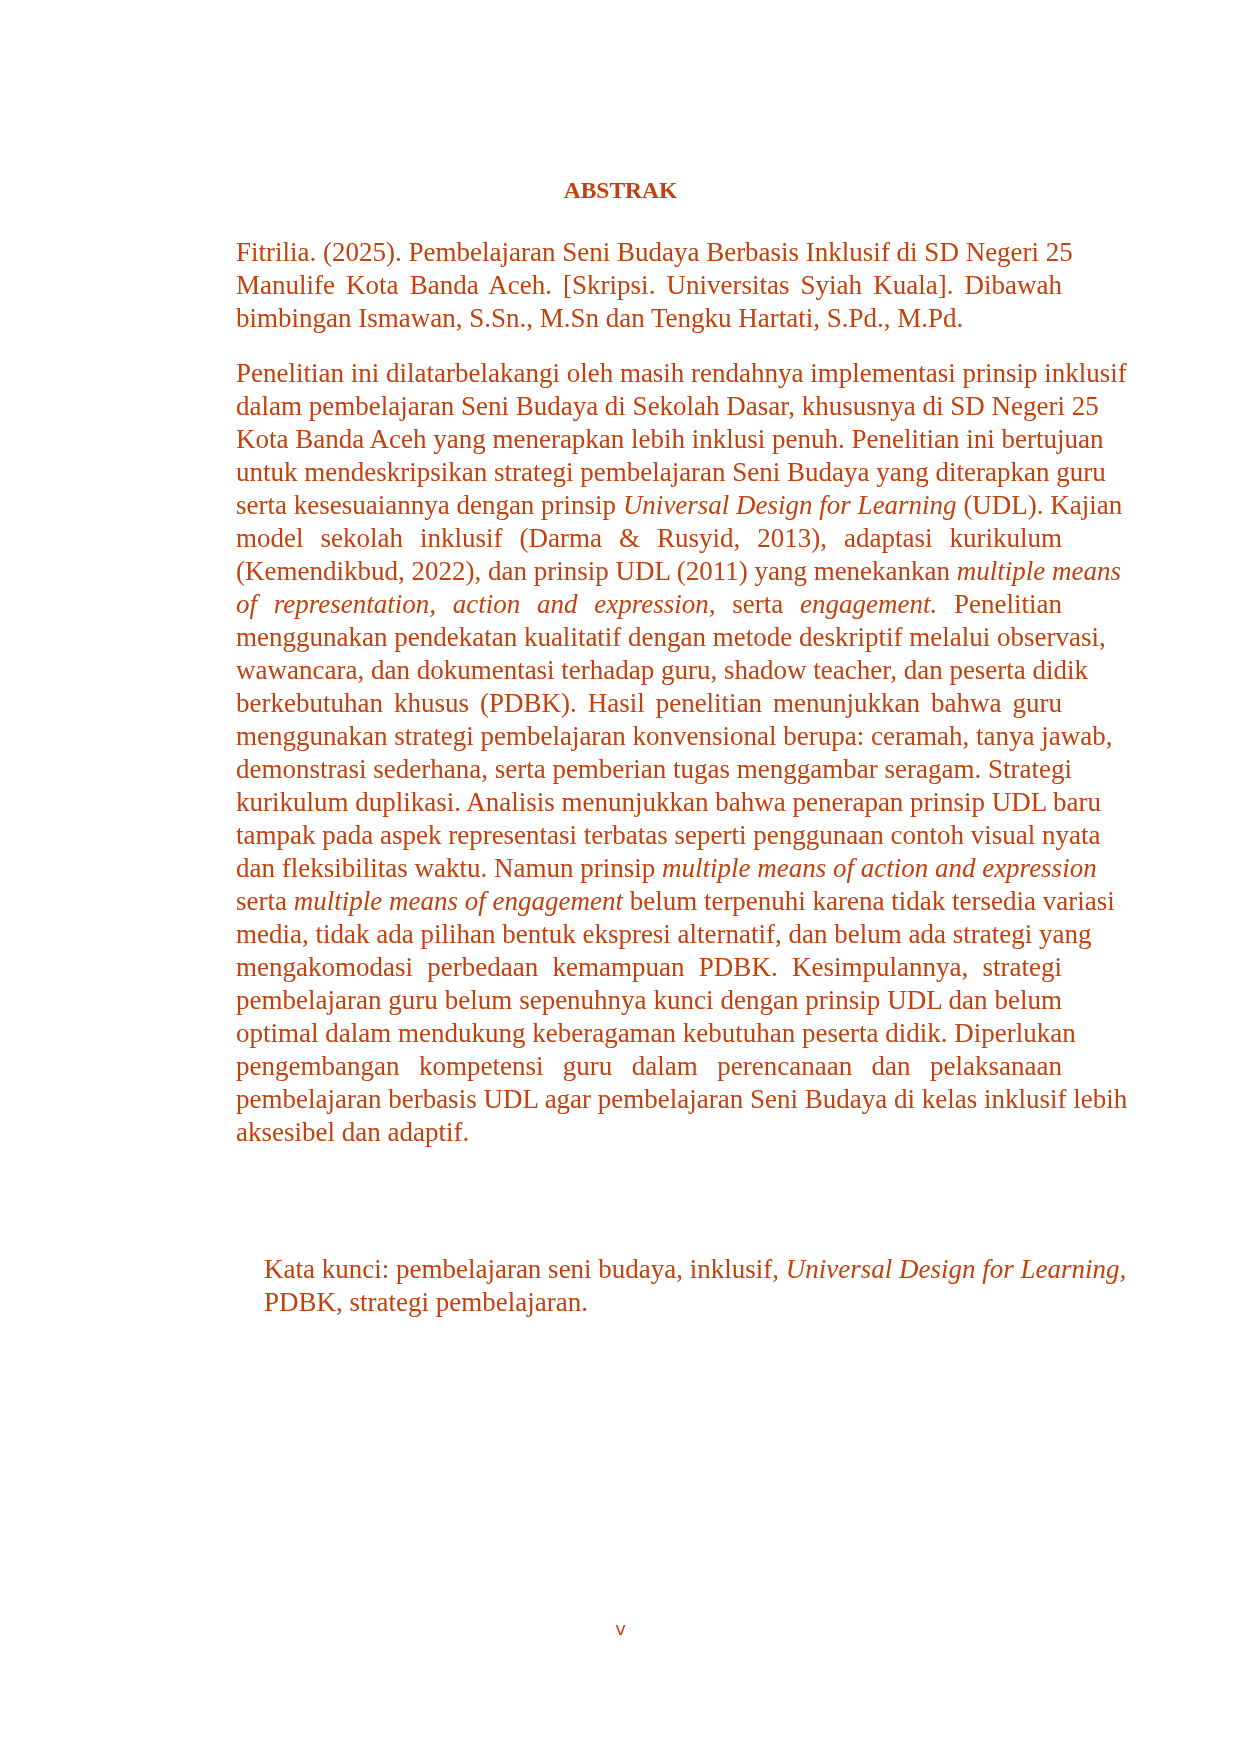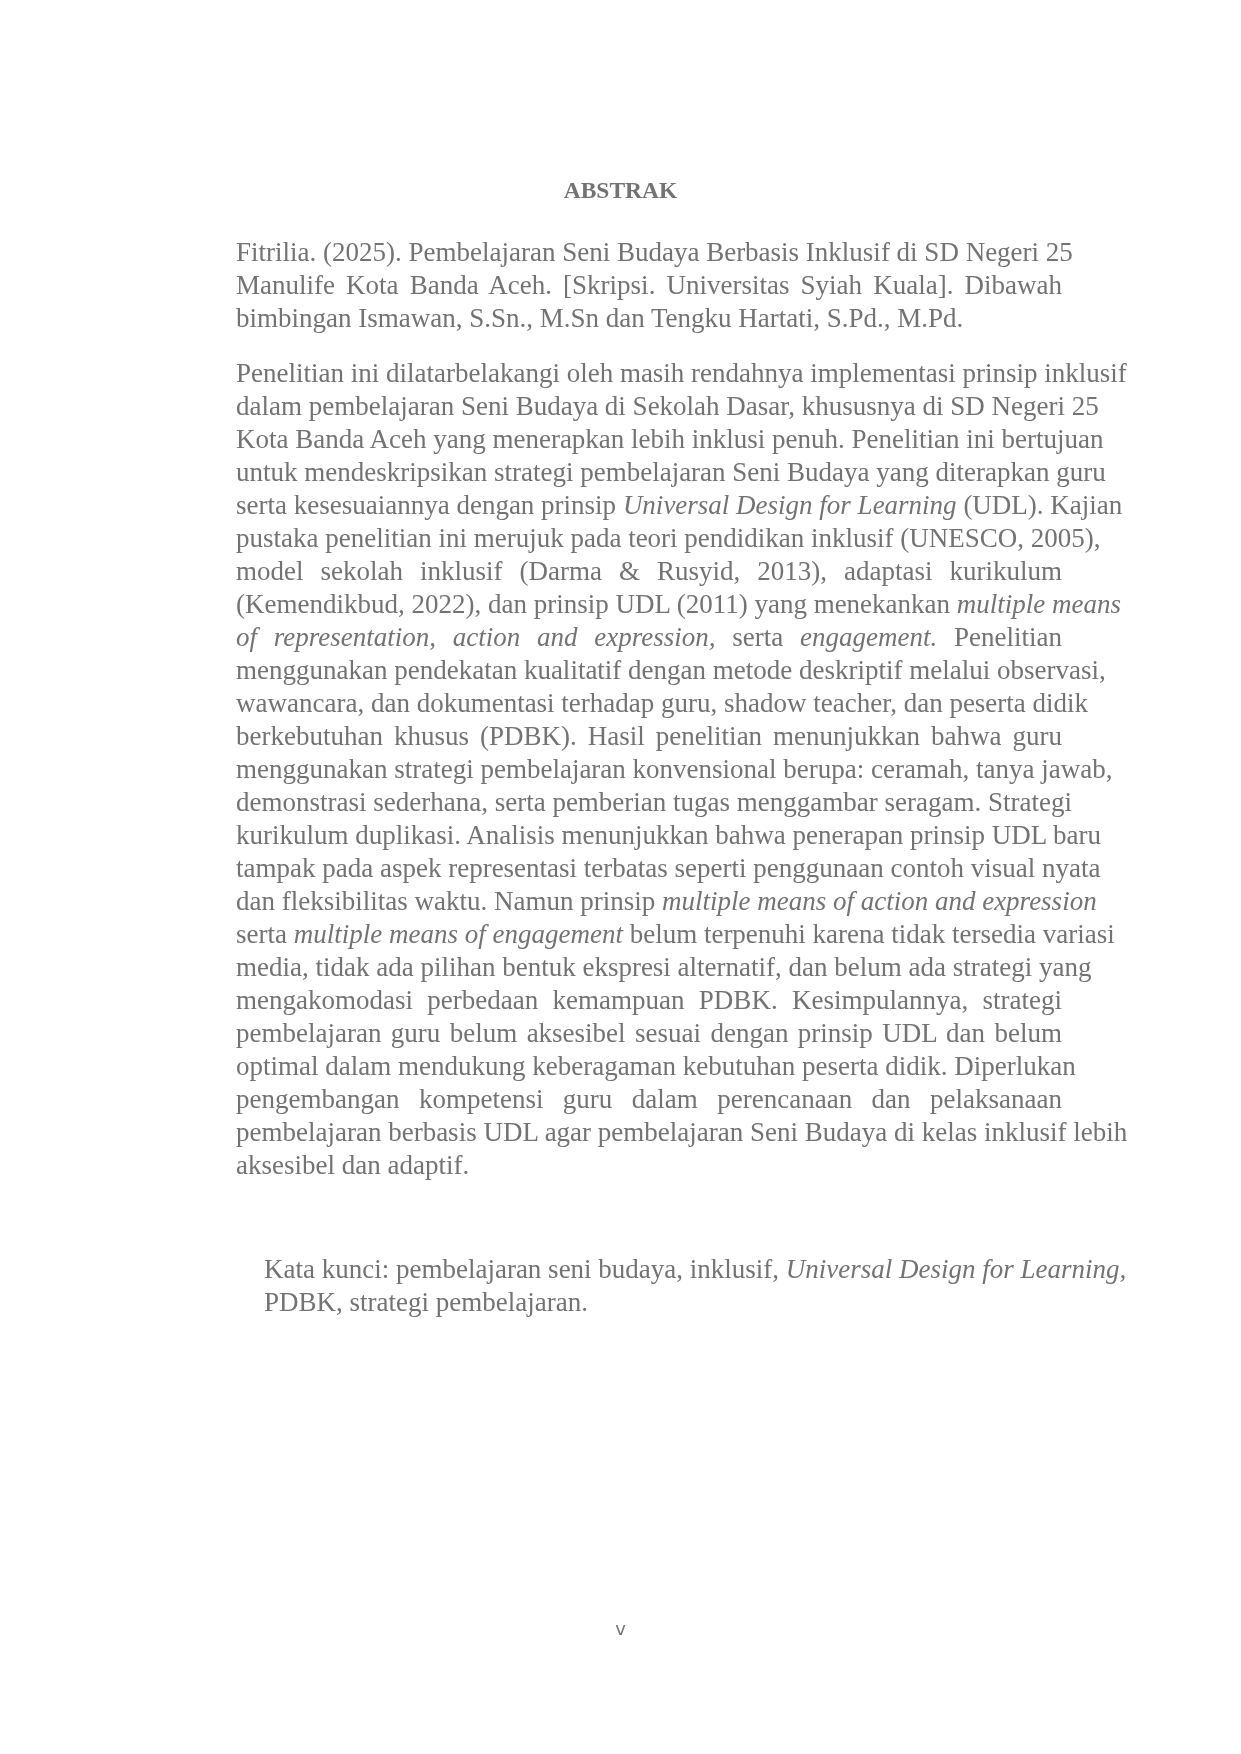--- a/index.html
+++ b/index.html
@@ -1,17 +1,17 @@
 <!DOCTYPE html>
 <html><head>
   <meta charset="utf-8">
   <style>
     html, body { margin: 0; padding: 0; background: #ffffff; }
     body { width: 1241px; height: 1754px; position: relative; overflow: hidden; }
-    .page { position: absolute; left: 0; top: 0; width: 1241px; height: 1754px; background: #ffffff; color: #737373; }
+    .page { position: absolute; left: 0; top: 0; width: 1241px; height: 1754px; background: #ffffff; color: #c2410c; }
     .title {
       position: absolute; left: 0; width: 1241px; top: 176px; text-align: center;
       font-family: "Liberation Serif", serif; font-weight: bold; font-size: 23.5px; line-height: 28px;
     }
     .block {
       position: absolute; left: 236px; width: 826px;
       font-family: "Liberation Serif", serif; font-size: 27px;
     }
     .line {
       display: block; height: 33px; line-height: 33px; white-space: nowrap;
@@ -38,36 +38,35 @@
     <span class="line">Manulife Kota Banda Aceh. [Skripsi. Universitas Syiah Kuala]. Dibawah</span>
     <span class="line last">bimbingan Ismawan, S.Sn., M.Sn dan Tengku Hartati, S.Pd., M.Pd.</span>
   </div>
 
   <div class="block" id="body-para">
       <span class="line"><span>Penelitian ini dilatarbelakangi oleh masih rendahnya implementasi prinsip inklusif</span></span>
       <span class="line"><span>dalam pembelajaran Seni Budaya di Sekolah Dasar, khususnya di SD Negeri 25</span></span>
       <span class="line"><span>Kota Banda Aceh yang menerapkan lebih inklusi penuh. Penelitian ini bertujuan</span></span>
       <span class="line"><span>untuk mendeskripsikan strategi pembelajaran Seni Budaya yang diterapkan guru</span></span>
       <span class="line"><span>serta kesesuaiannya dengan prinsip </span><span class="i">Universal Design for Learning</span><span> (UDL). Kajian</span></span>
-      <span class="line"><span>pustaka penelitian ini merujuk pada teori pendidikan inklusif (UNESCO, 2005),</span></span>
       <span class="line"><span>model sekolah inklusif (Darma &amp; Rusyid, 2013), adaptasi kurikulum</span></span>
       <span class="line"><span>(Kemendikbud, 2022), dan prinsip UDL (2011) yang menekankan </span><span class="i">multiple means</span></span>
       <span class="line"><span class="i">of representation, action and expression,</span><span> serta </span><span class="i">engagement.</span><span> Penelitian</span></span>
       <span class="line"><span>menggunakan pendekatan kualitatif dengan metode deskriptif melalui observasi,</span></span>
       <span class="line"><span>wawancara, dan dokumentasi terhadap guru, shadow teacher, dan peserta didik</span></span>
       <span class="line"><span>berkebutuhan khusus (PDBK). Hasil penelitian menunjukkan bahwa guru</span></span>
       <span class="line"><span>menggunakan strategi pembelajaran konvensional berupa: ceramah, tanya jawab,</span></span>
       <span class="line"><span>demonstrasi sederhana, serta pemberian tugas menggambar seragam. Strategi</span></span>
       <span class="line"><span>kurikulum duplikasi. Analisis menunjukkan bahwa penerapan prinsip UDL baru</span></span>
       <span class="line"><span>tampak pada aspek representasi terbatas seperti penggunaan contoh visual nyata</span></span>
       <span class="line"><span>dan fleksibilitas waktu. Namun prinsip </span><span class="i">multiple means of action and expression</span></span>
       <span class="line"><span>serta </span><span class="i">multiple means of engagement</span><span> belum terpenuhi karena tidak tersedia variasi</span></span>
       <span class="line"><span>media, tidak ada pilihan bentuk ekspresi alternatif, dan belum ada strategi yang</span></span>
       <span class="line"><span>mengakomodasi perbedaan kemampuan PDBK. Kesimpulannya, strategi</span></span>
-      <span class="line"><span>pembelajaran guru belum aksesibel sesuai dengan prinsip UDL dan belum</span></span>
+      <span class="line"><span>pembelajaran guru belum sepenuhnya kunci dengan prinsip UDL dan belum</span></span>
       <span class="line"><span>optimal dalam mendukung keberagaman kebutuhan peserta didik. Diperlukan</span></span>
       <span class="line"><span>pengembangan kompetensi guru dalam perencanaan dan pelaksanaan</span></span>
       <span class="line"><span>pembelajaran berbasis UDL agar pembelajaran Seni Budaya di kelas inklusif lebih</span></span>
       <span class="line last"><span>aksesibel dan adaptif.</span></span>
     </div>
 
   <div class="block" id="keywords">
       <span class="line"><span>Kata kunci: pembelajaran seni budaya, inklusif, </span><span class="i">Universal Design for Learning,</span></span>
       <span class="line last"><span>PDBK, strategi pembelajaran.</span></span>
     </div>

